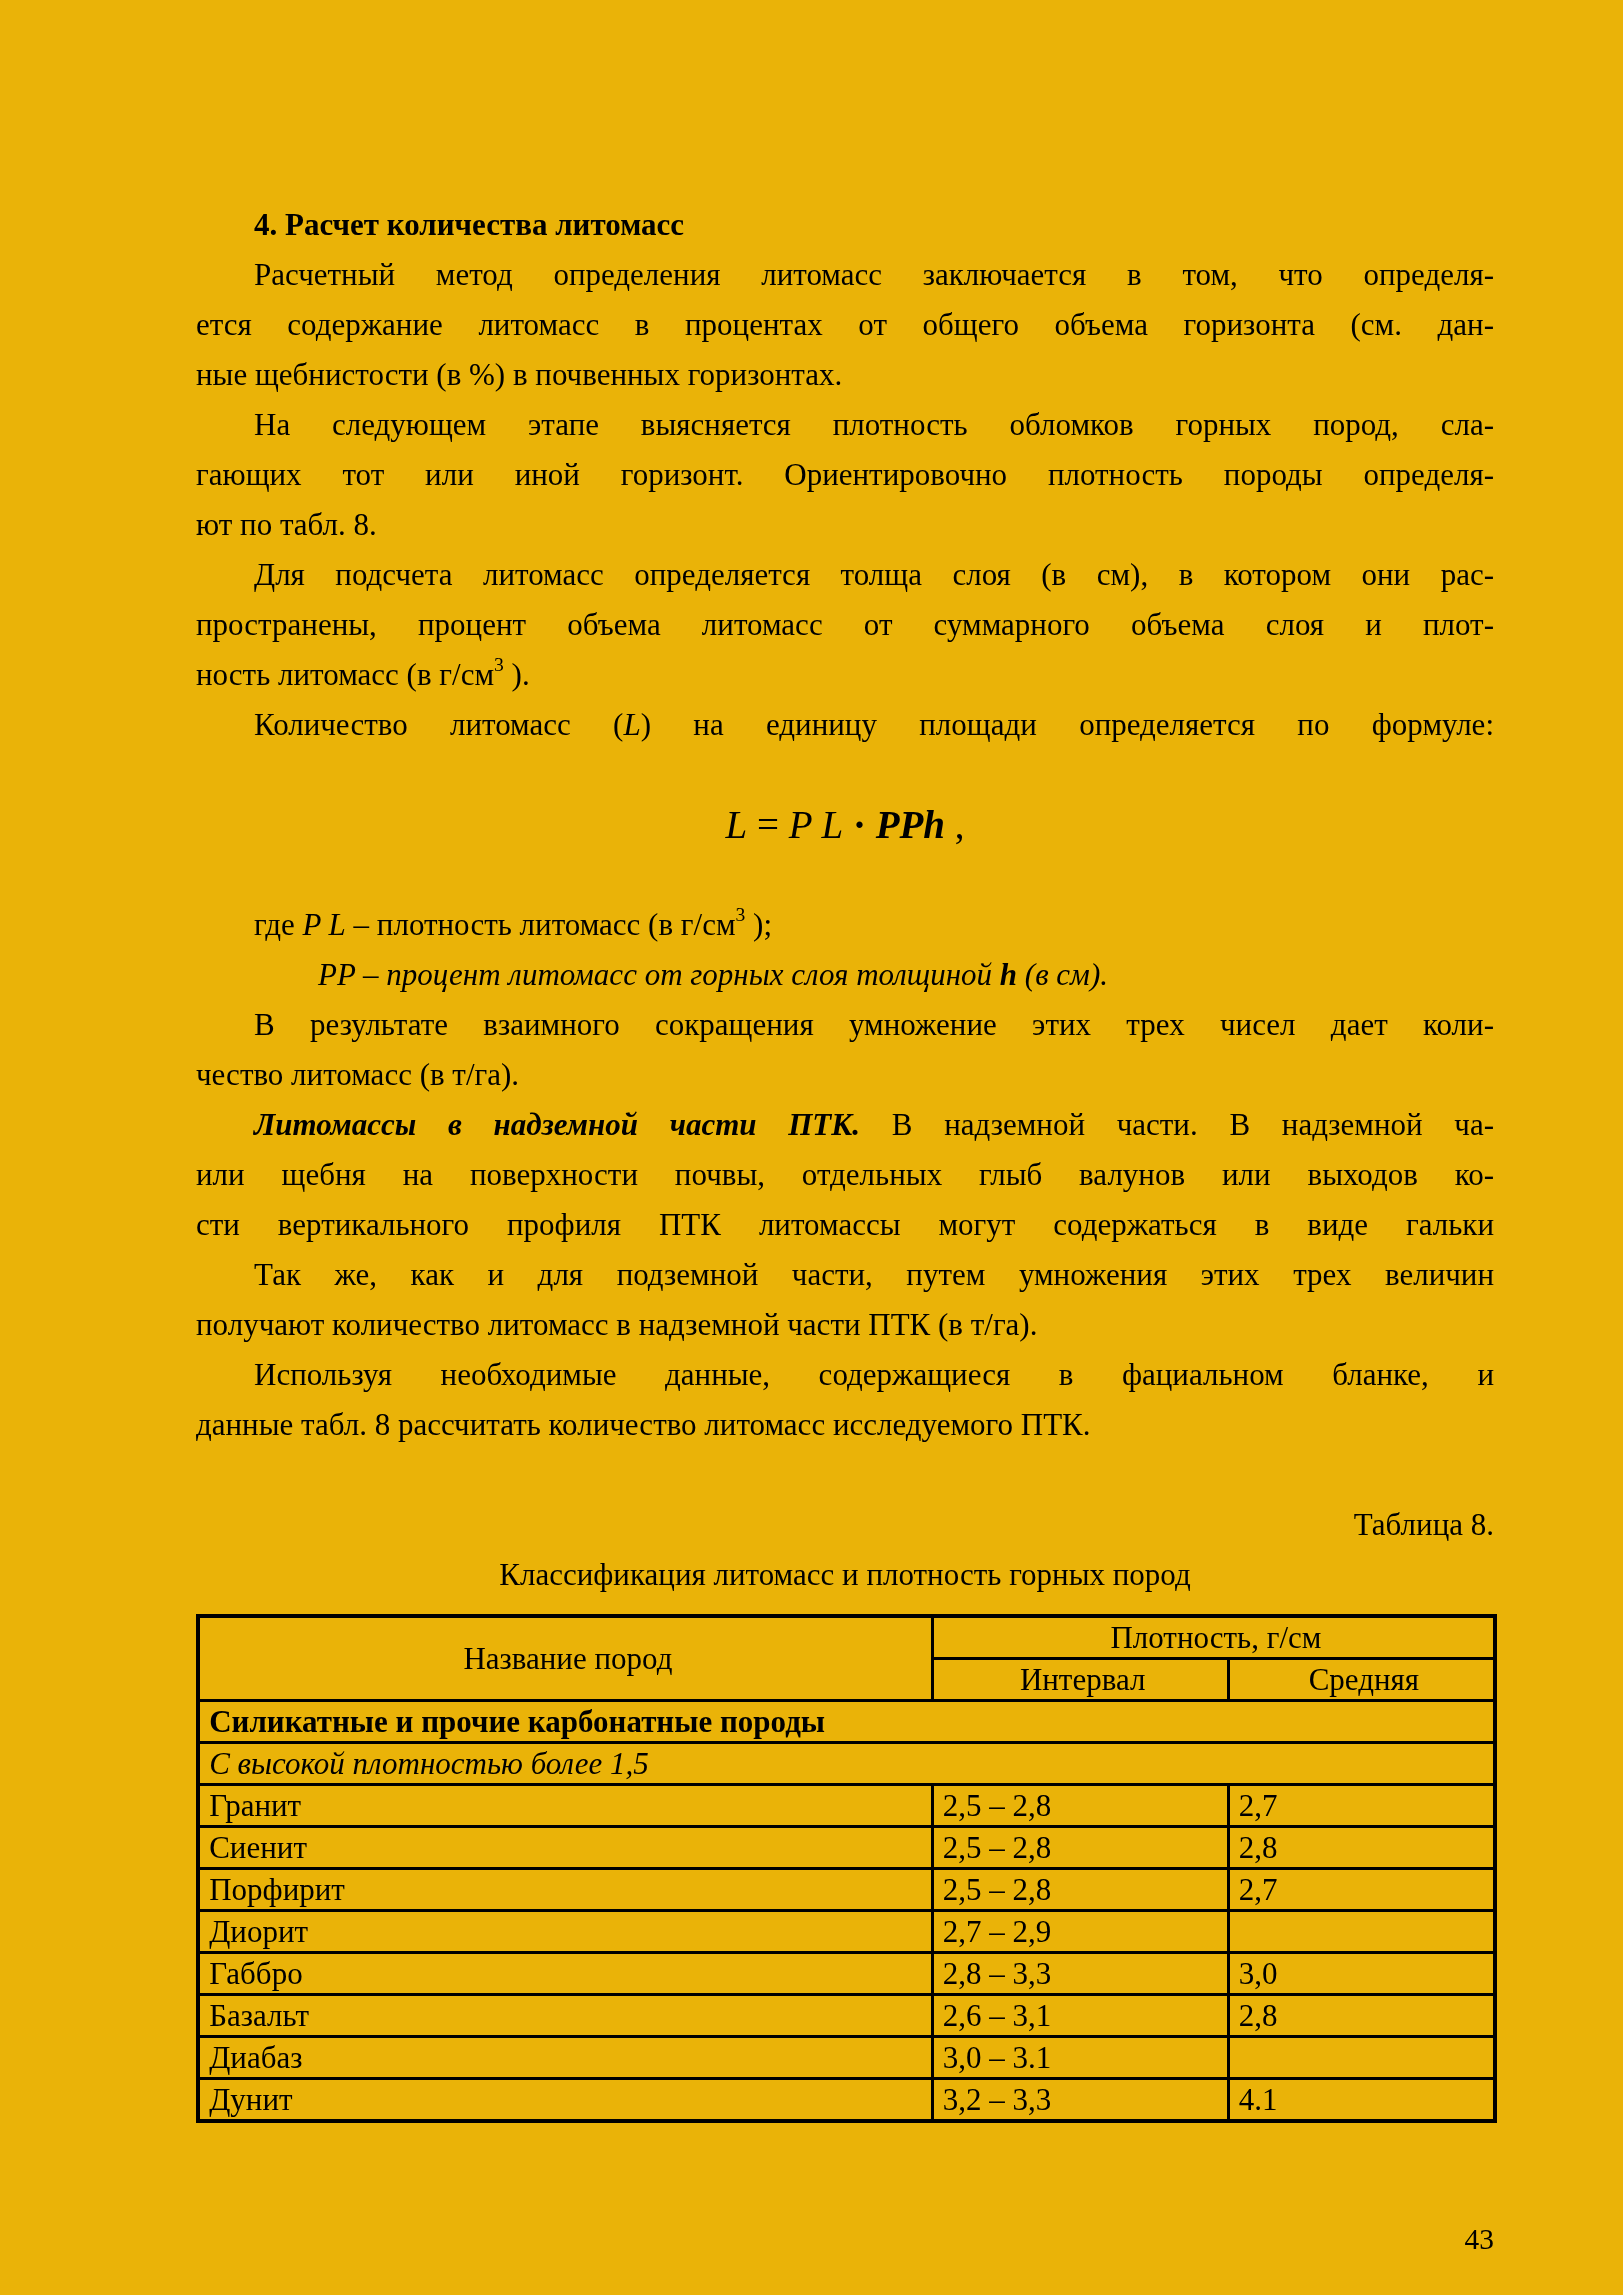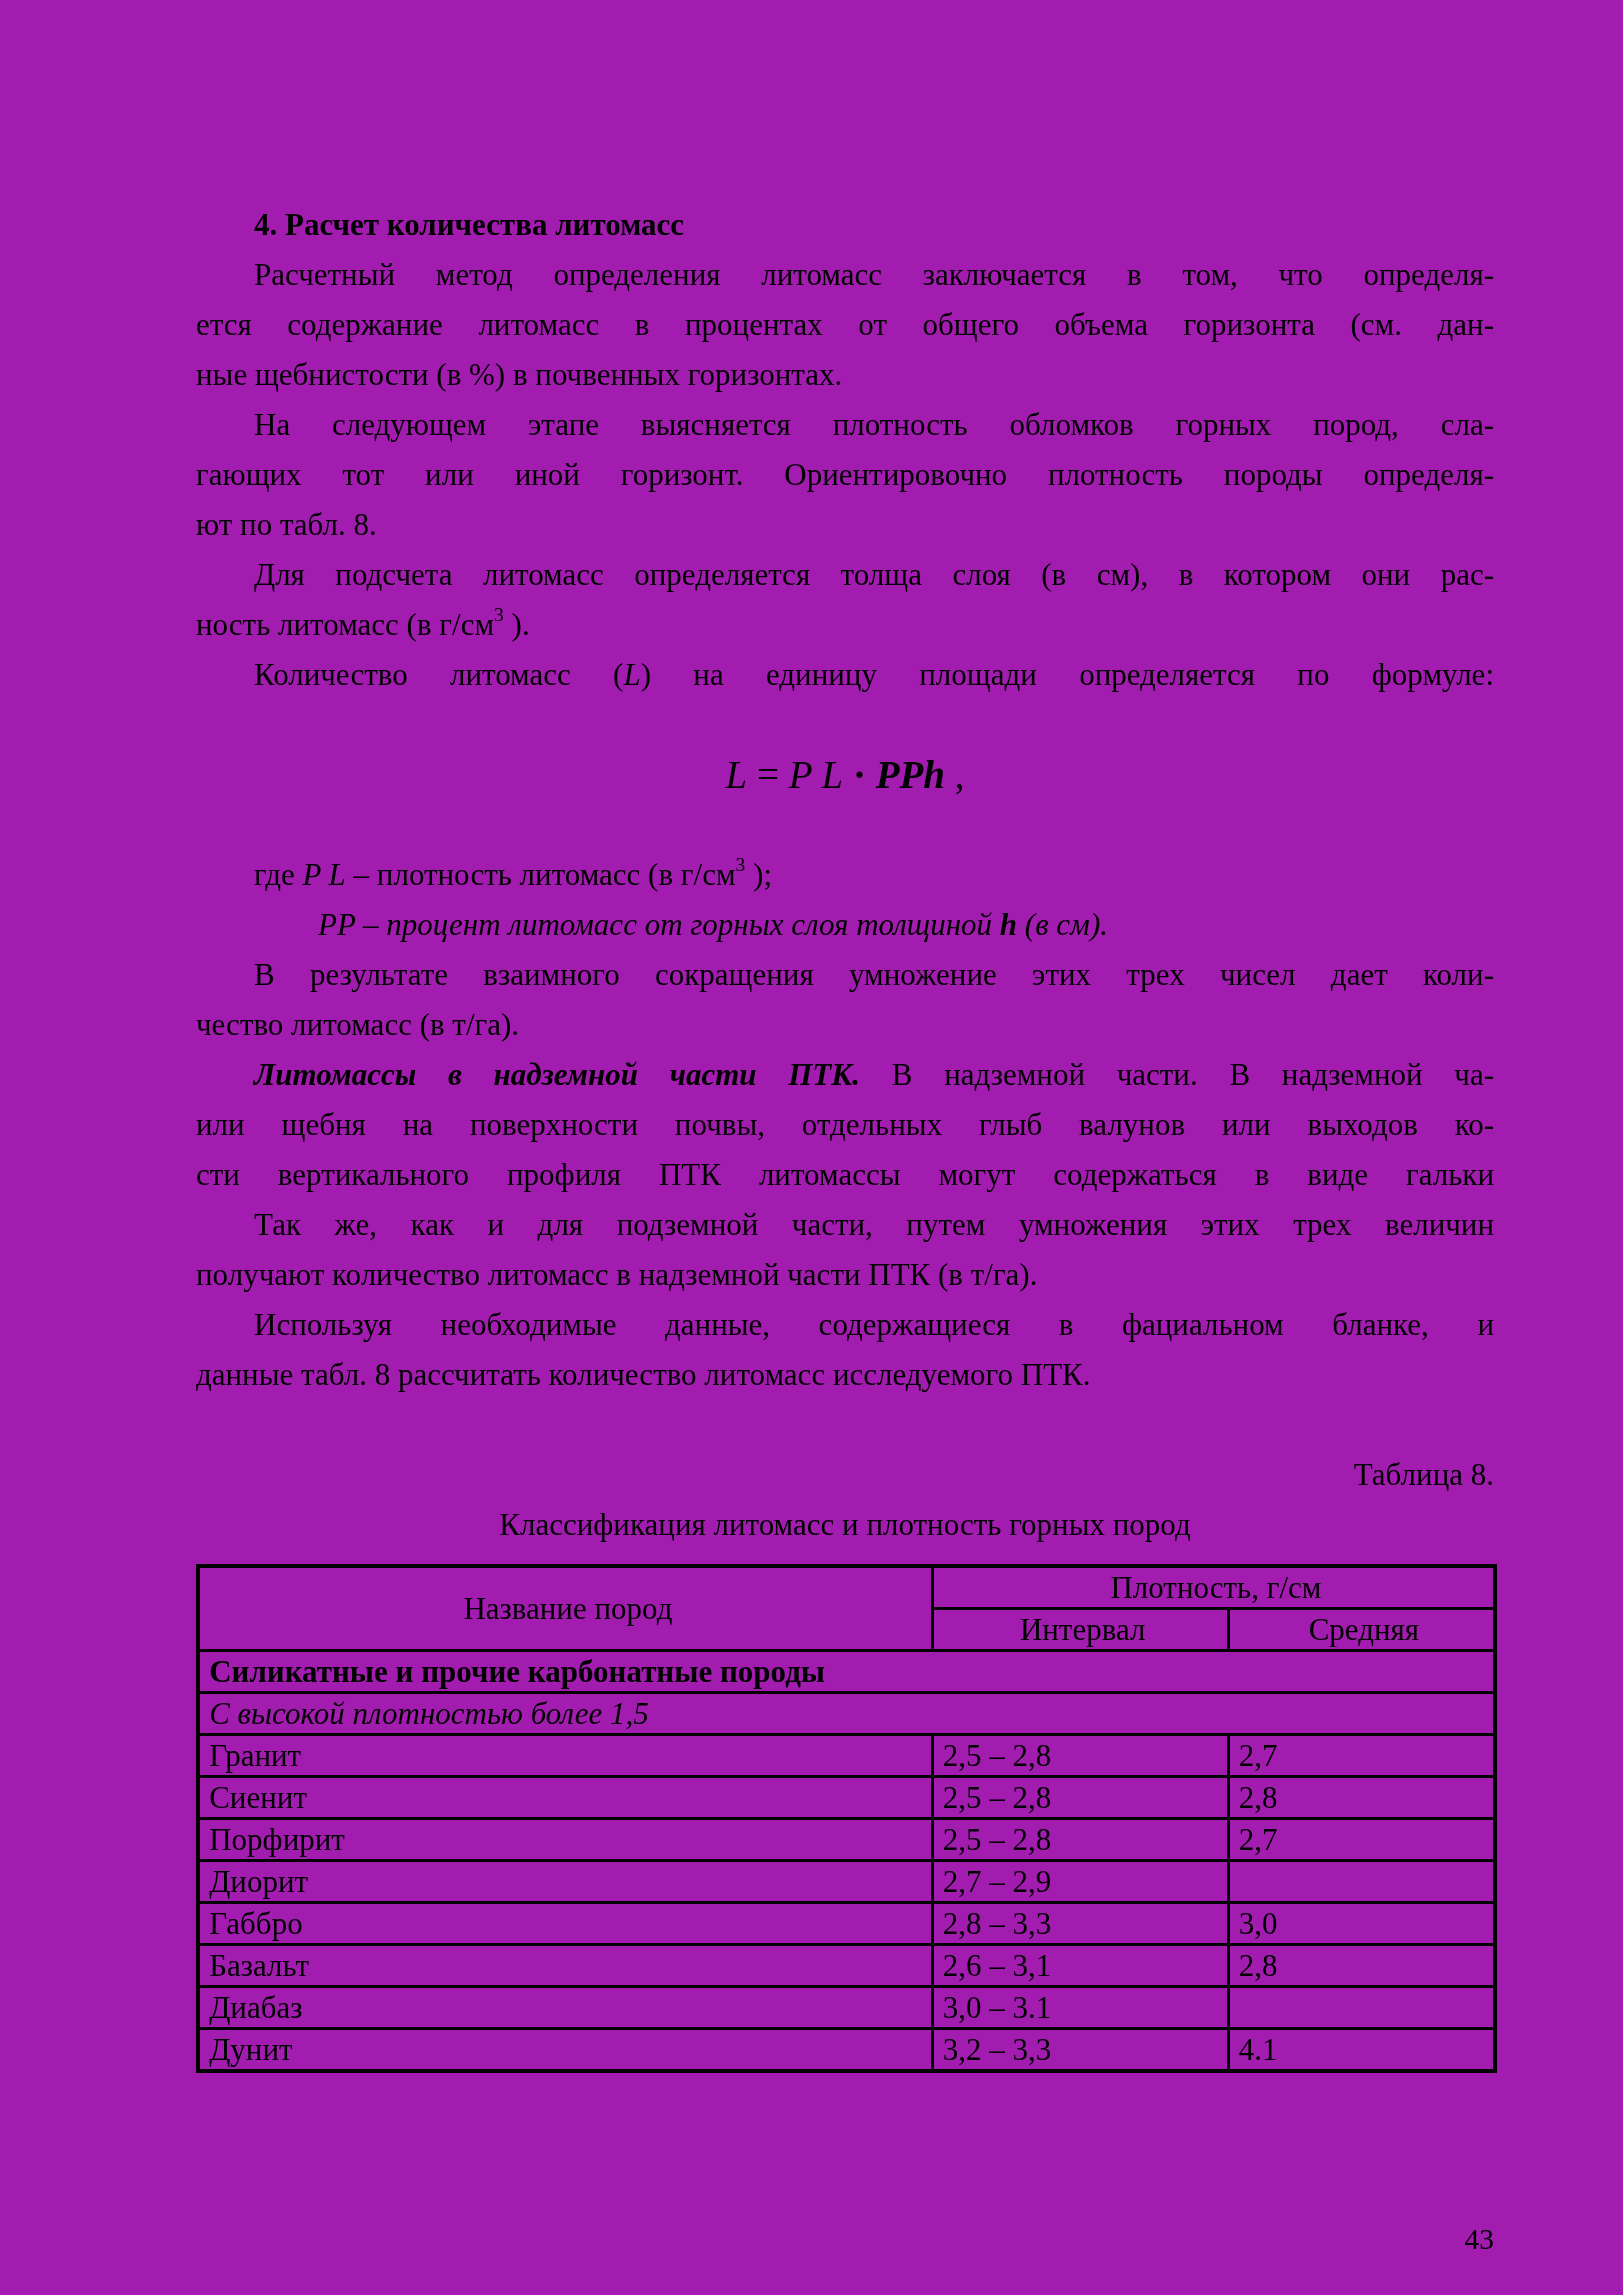--- a/index.html
+++ b/index.html
@@ -1,19 +1,19 @@
 <!DOCTYPE html>
 <html style="font-size:10.5px"><head>
 <meta charset="utf-8">
 <style>
   html,body{margin:0;padding:0;background:#888;}
   .page{
     position:relative;
     width:1623px;height:2295px;
-    background:#a21caf;color:#000000;
+    background:#eab308;color:#000000;
     font-family:"Liberation Serif","DejaVu Serif",serif;
     font-size:31px;line-height:50px;
     box-sizing:border-box;
     padding:200px 129px 12px 196px;
     overflow:hidden;
   }
   .line{height:50px;line-height:50px;text-align:justify;text-align-last:left;white-space:normal;}
   .j{text-align-last:justify;}
   .first{text-indent:58px;}
   .ind2{text-indent:122px;}
@@ -54,20 +54,21 @@
   </div>
 
   <div>
     <div class="line first j">На следующем этапе выясняется плотность обломков горных пород, сла-</div>
     <div class="line j">гающих тот или иной горизонт. Ориентировочно плотность породы определя-</div>
     <div class="line">ют по табл. 8.</div>
   </div>
 
   <div>
     <div class="line first j">Для подсчета литомасс определяется толща слоя (в см), в котором они рас-</div>
+    <div class="line j">пространены, процент объема литомасс от суммарного объема слоя и плот-</div>
     <div class="line"><span>ность литомасс (в г/см</span><span class="sup">3</span><span> ).</span></div>
   </div>
 
   <div>
     <div class="line first j"><span>Количество литомасс (</span><span class="i">L</span><span>) на единицу площади определяется по формуле:</span></div>
   </div>
 
   <div class="line formula"><span class="i">L</span><span> = </span><span class="i">P L</span><span class="b"> · </span><span class="bi">PPh</span><span> ,</span></div>
 
   <div>

